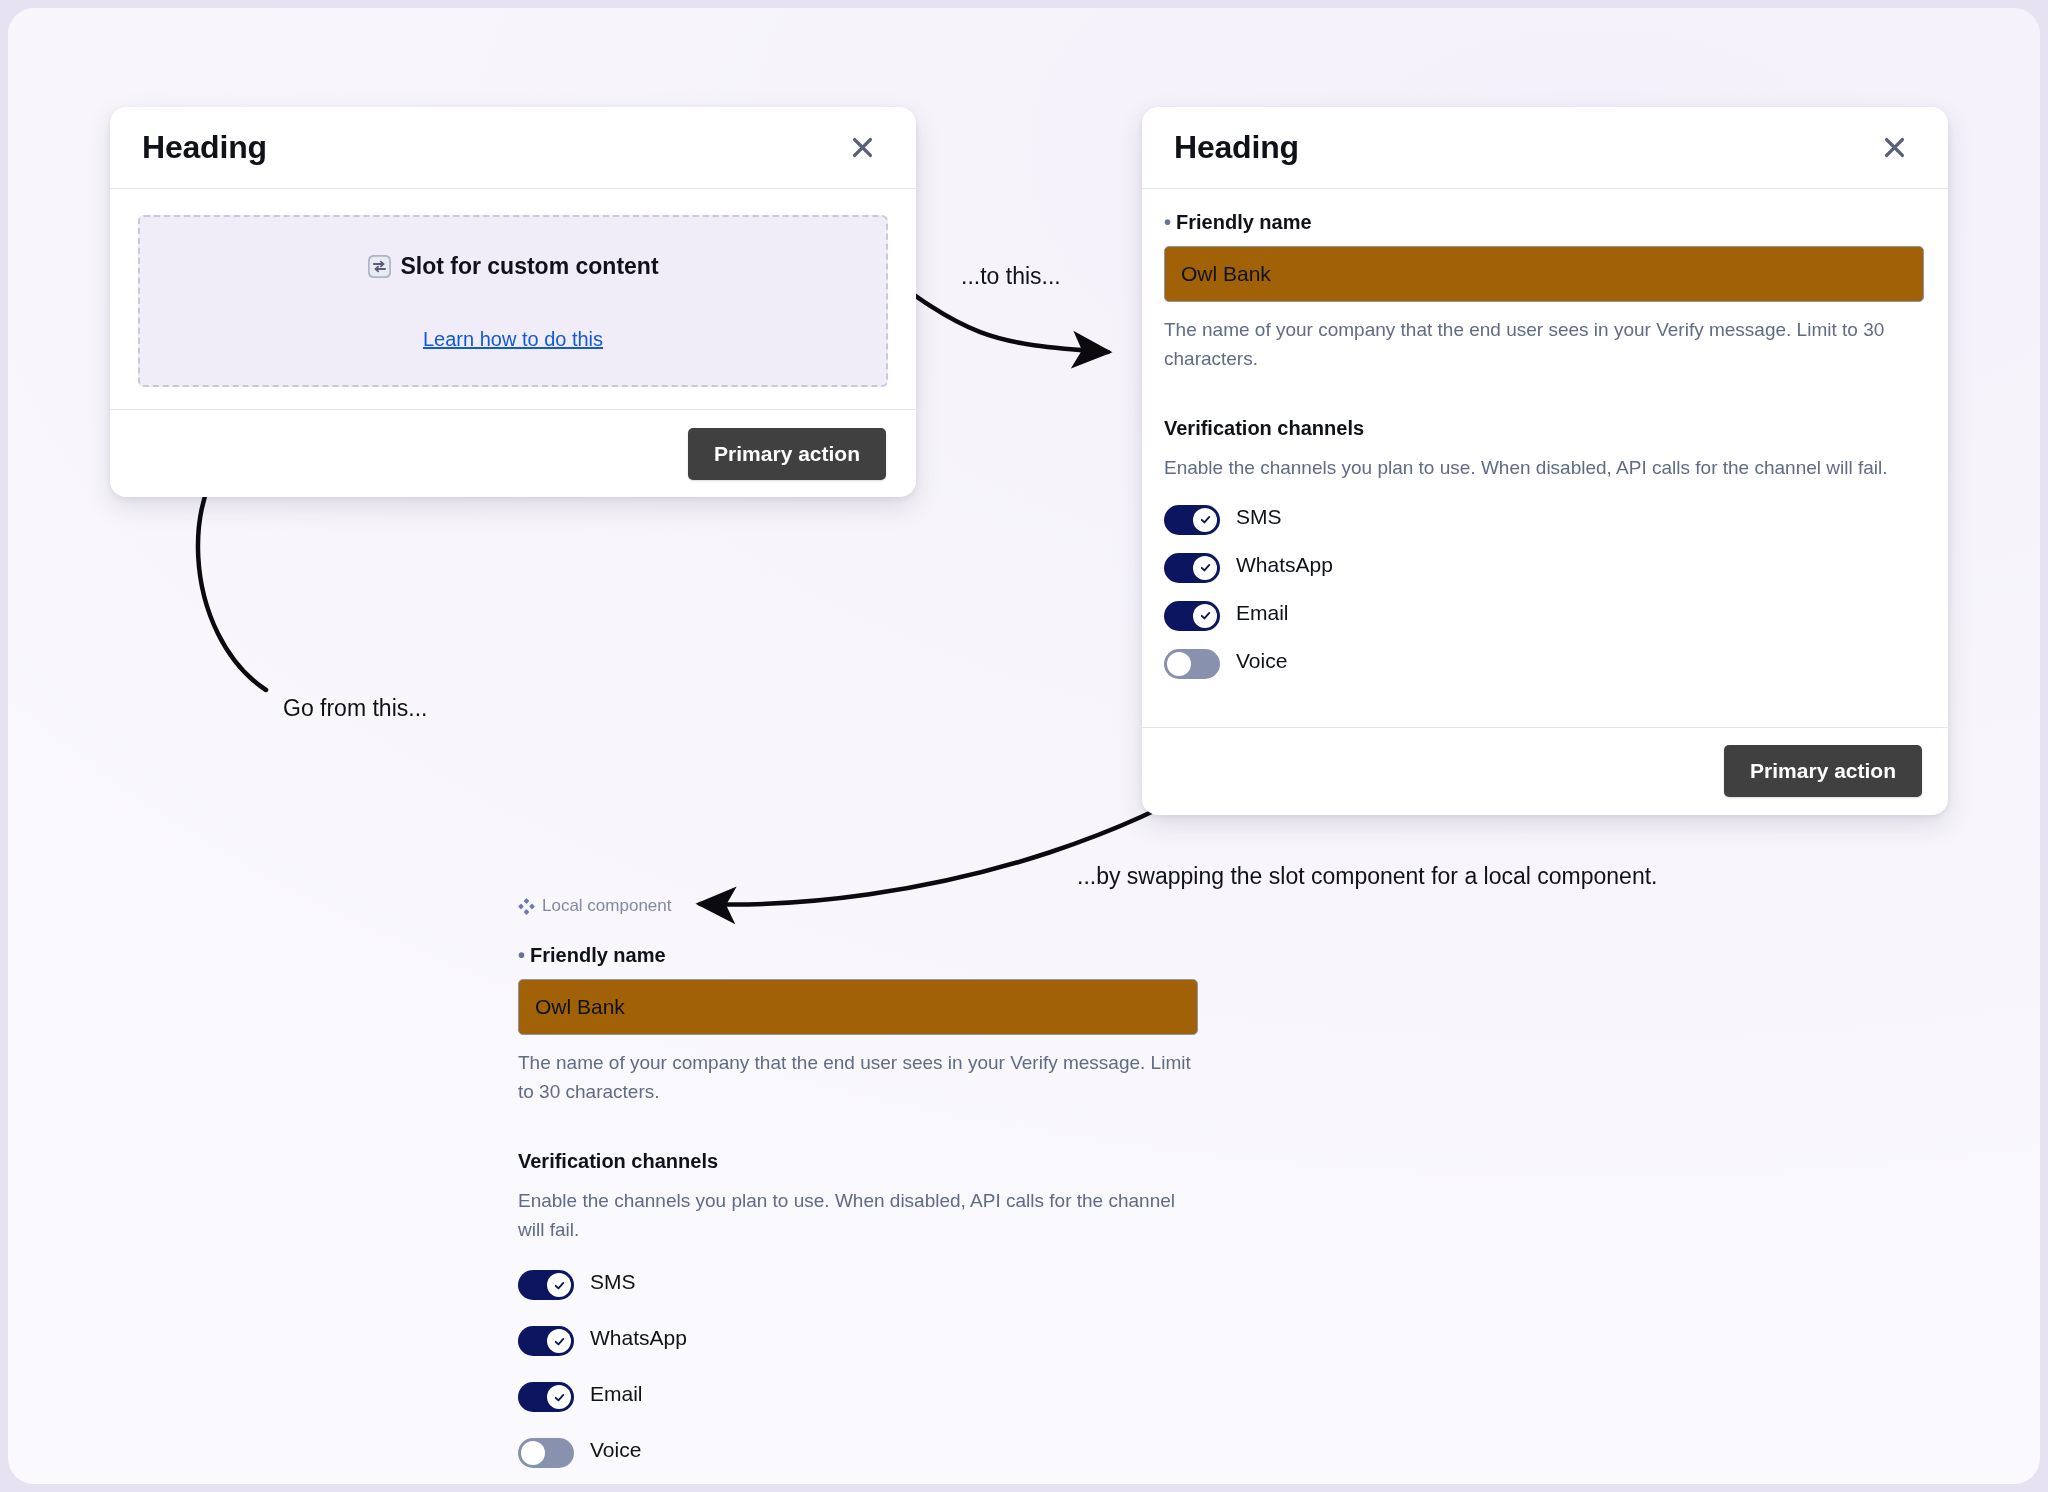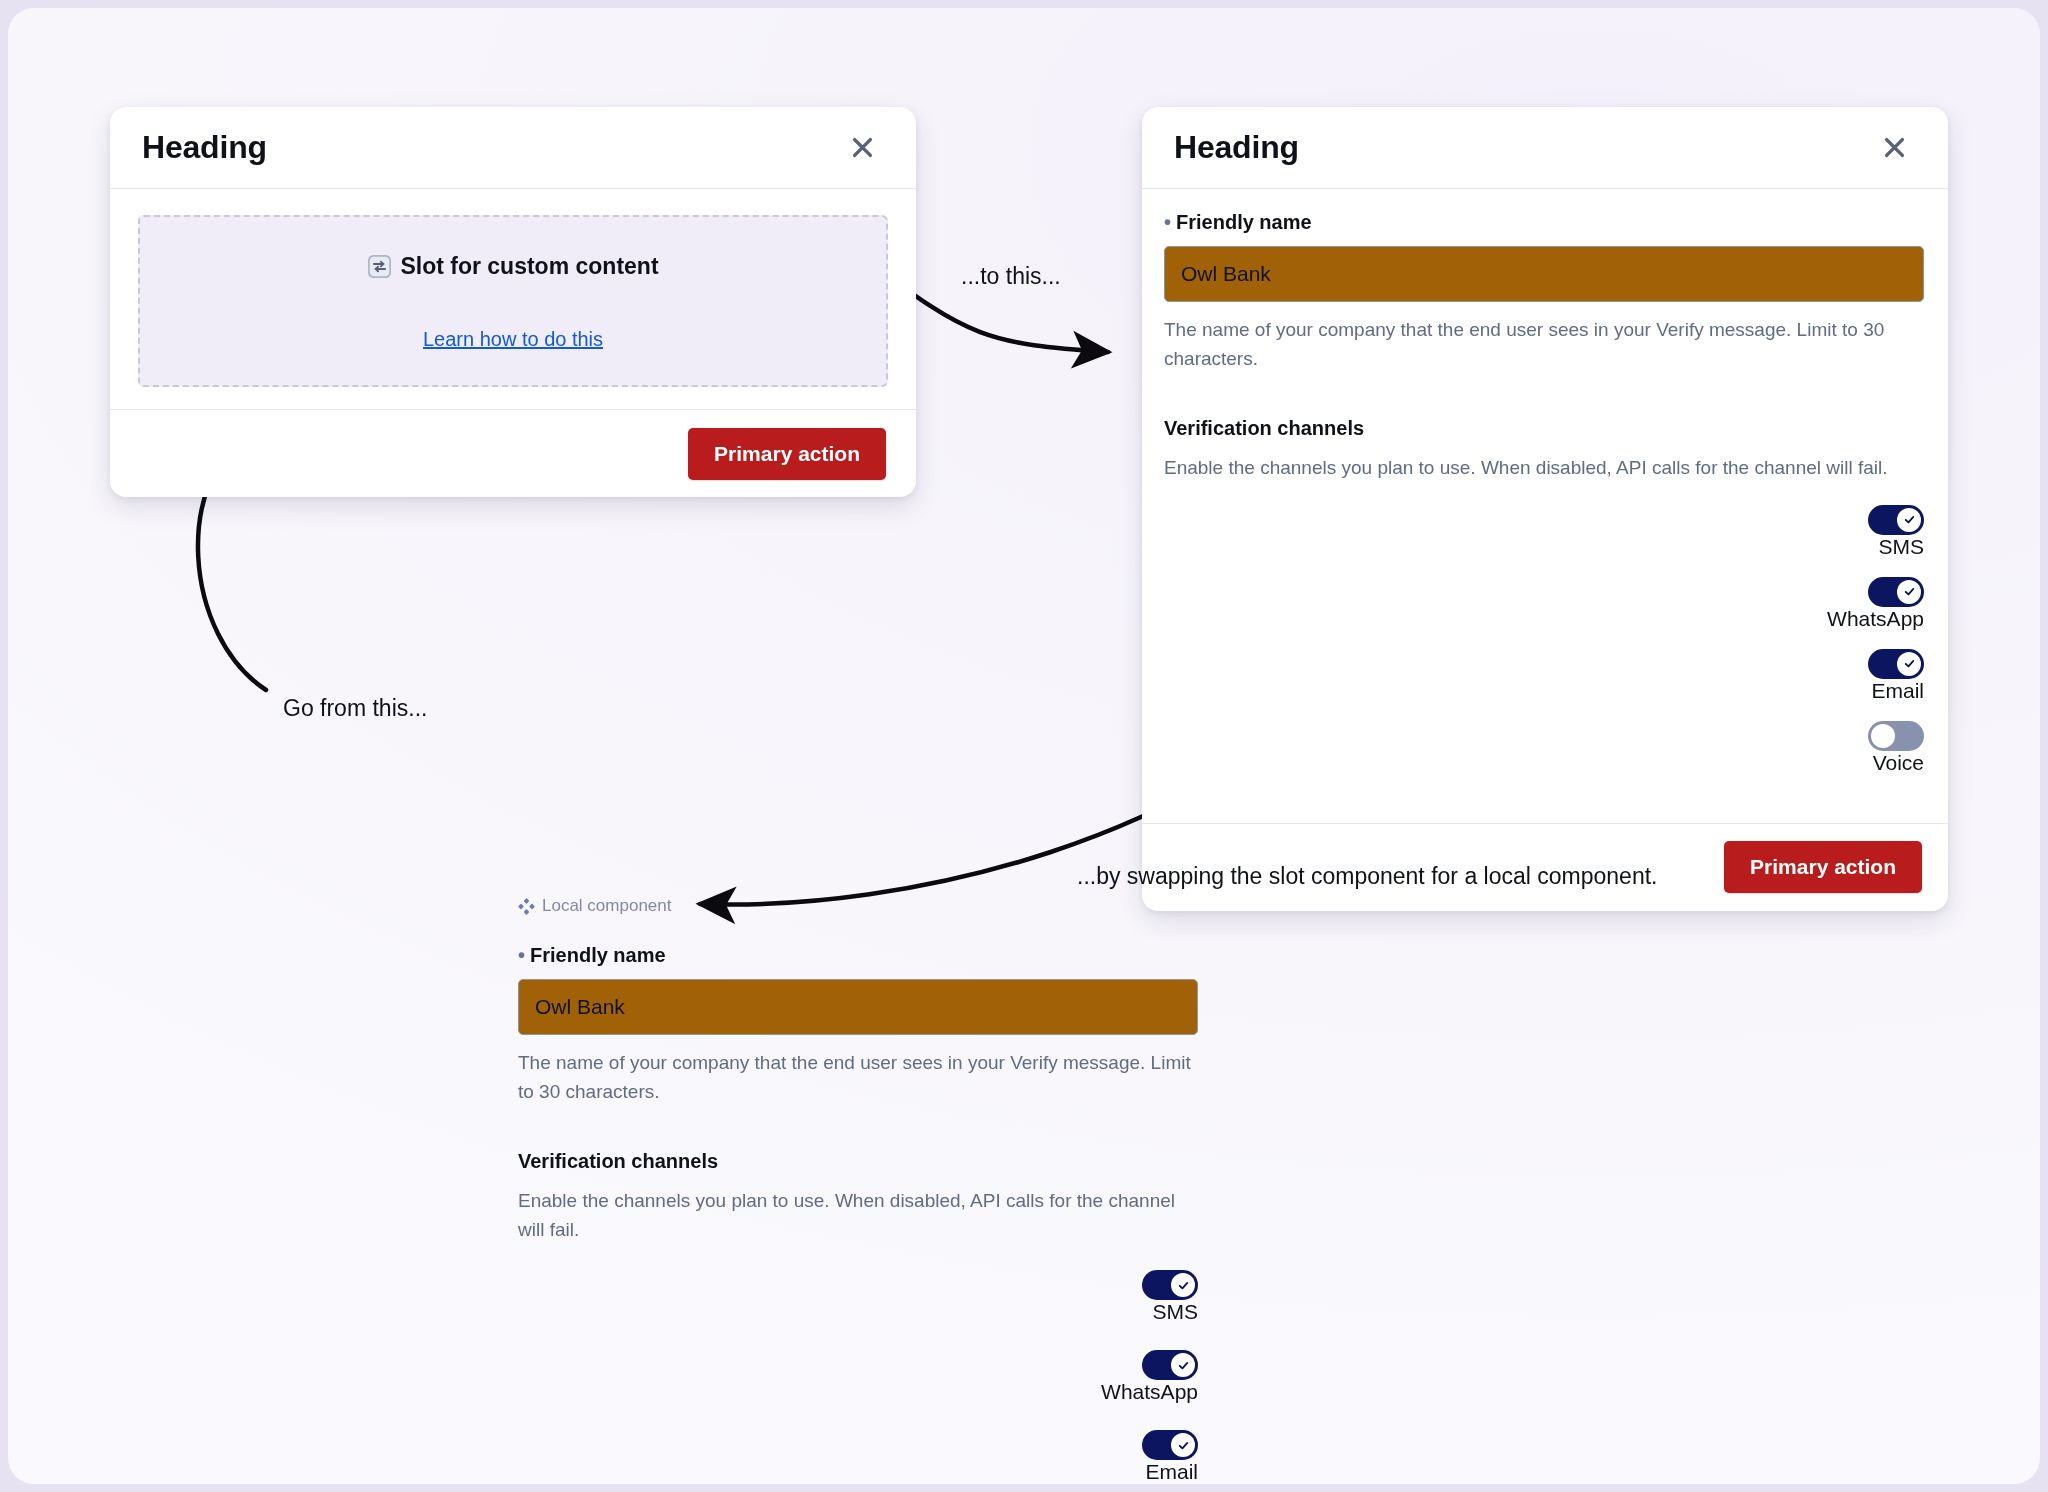--- a/index.html
+++ b/index.html
@@ -62,21 +62,21 @@
     cursor: pointer;
   }
   .dlg-footer {
     border-top: 1px solid #e4e6ee;
     display: flex;
     align-items: center;
     justify-content: flex-end;
     box-sizing: border-box;
   }
   .primary-btn {
-    background: #b91c1c;
+    background: #404040;
     color: #ffffff;
     border: none;
     border-radius: 5px;
     font-family: "Liberation Sans", sans-serif;
     font-weight: bold;
     cursor: pointer;
     box-shadow: 0 1px 2px rgba(16,18,26,0.16);
   }
 
   
@@ -162,22 +162,21 @@
     color: #606b85;
     line-height: 1.5;
   }
   .section-title {
     font-size: 20px;
     font-weight: bold;
     color: #10121a;
   }
   .toggle-row {
     display: flex;
-    align-items: flex-end;
-    flex-direction: column;
+    align-items: flex-start;
   }
   .toggle {
     position: relative;
     flex: none;
     border-radius: 999px;
     cursor: pointer;
   }
   .toggle.on  { background: #0b1560; }
   .toggle.off { background: #8891ad; }
   .knob {

